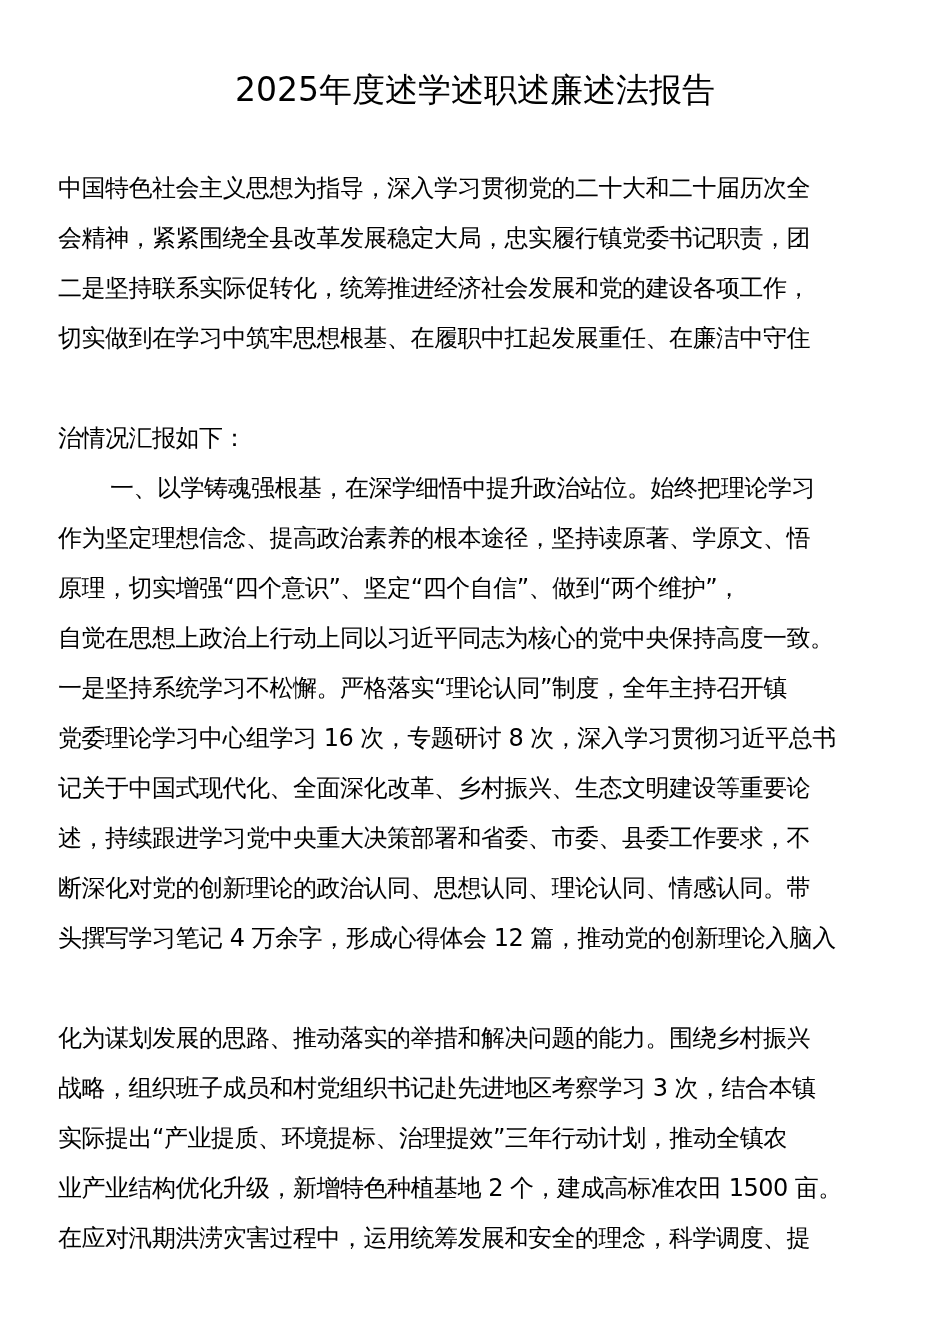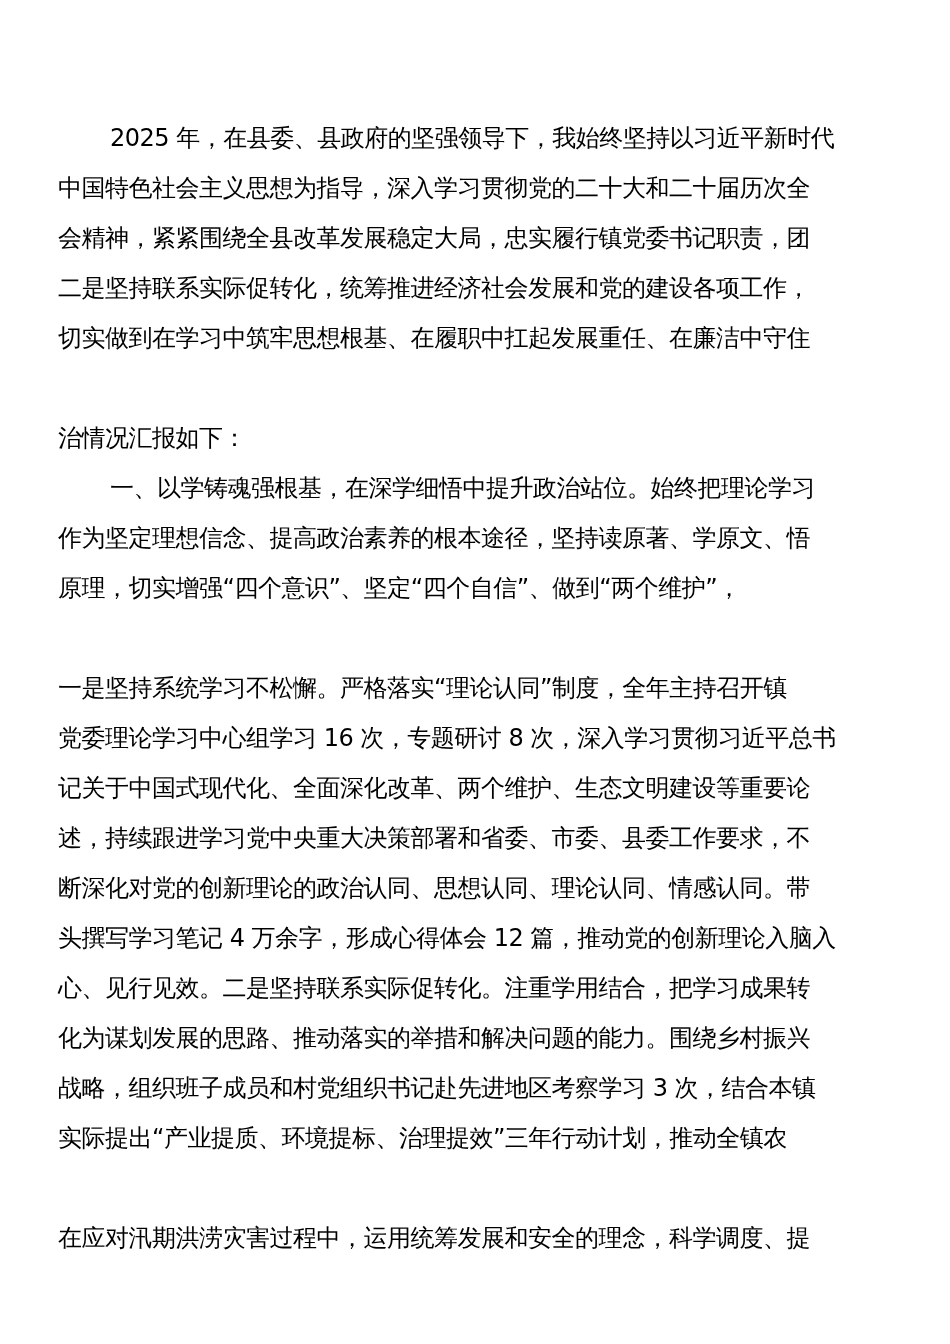--- a/index.html
+++ b/index.html
@@ -18,35 +18,36 @@
       position: absolute; left: 58px; width: 840px;
       font-size: 24px; line-height: 32px; white-space: nowrap;
       letter-spacing: -0.5px;
     }
     .indent { left: 110px; width: 790px; }
   </style>
 </head>
 <body>
 
 <div class="page">
+  <div class="title">2025年度述学述职述廉述法报告</div>
 
-  <div class="line indent" style="top:122px">2025 年，在县委、县政府的坚强领导下，我始终坚持以习近平新时代</div>
   <div class="line" style="top:222px">会精神，紧紧围绕全县改革发展稳定大局，忠实履行镇党委书记职责，团</div>
   <div class="line" style="top:172px">中国特色社会主义思想为指导，深入学习贯彻党的二十大和二十届历次全</div>
   <div class="line" style="top:272px">二是坚持联系实际促转化，统筹推进经济社会发展和党的建设各项工作，</div>
   <div class="line" style="top:322px">切实做到在学习中筑牢思想根基、在履职中扛起发展重任、在廉洁中守住</div>
   <div class="line" style="top:422px">治情况汇报如下：</div>
 
   <div class="line indent" style="top:472px">一、以学铸魂强根基，在深学细悟中提升政治站位。始终把理论学习</div>
   <div class="line" style="top:522px">作为坚定理想信念、提高政治素养的根本途径，坚持读原著、学原文、悟</div>
   <div class="line" style="top:572px">原理，切实增强“四个意识”、坚定“四个自信”、做到“两个维护”，</div>
+  <div class="line" style="top:622px">自觉在思想上政治上行动上同以习近平同志为核心的党中央保持高度一致。</div>
   <div class="line" style="top:672px">一是坚持系统学习不松懈。严格落实“理论认同”制度，全年主持召开镇</div>
   <div class="line" style="top:722px">党委理论学习中心组学习 16 次，专题研讨 8 次，深入学习贯彻习近平总书</div>
-  <div class="line" style="top:772px">记关于中国式现代化、全面深化改革、两个维护、生态文明建设等重要论</div>
+  <div class="line" style="top:772px">记关于中国式现代化、全面深化改革、乡村振兴、生态文明建设等重要论</div>
   <div class="line" style="top:822px">述，持续跟进学习党中央重大决策部署和省委、市委、县委工作要求，不</div>
   <div class="line" style="top:872px">断深化对党的创新理论的政治认同、思想认同、理论认同、情感认同。带</div>
   <div class="line" style="top:922px">头撰写学习笔记 4 万余字，形成心得体会 12 篇，推动党的创新理论入脑入</div>
-  <div class="line" style="top:972px">心、见行见效。二是坚持联系实际促转化。注重学用结合，把学习成果转</div>
   <div class="line" style="top:1022px">化为谋划发展的思路、推动落实的举措和解决问题的能力。围绕乡村振兴</div>
   <div class="line" style="top:1072px">战略，组织班子成员和村党组织书记赴先进地区考察学习 3 次，结合本镇</div>
   <div class="line" style="top:1122px">实际提出“产业提质、环境提标、治理提效”三年行动计划，推动全镇农</div>
+  <div class="line" style="top:1172px">业产业结构优化升级，新增特色种植基地 2 个，建成高标准农田 1500 亩。</div>
   <div class="line" style="top:1222px">在应对汛期洪涝灾害过程中，运用统筹发展和安全的理念，科学调度、提</div>
 </div>
 
 </body></html>

